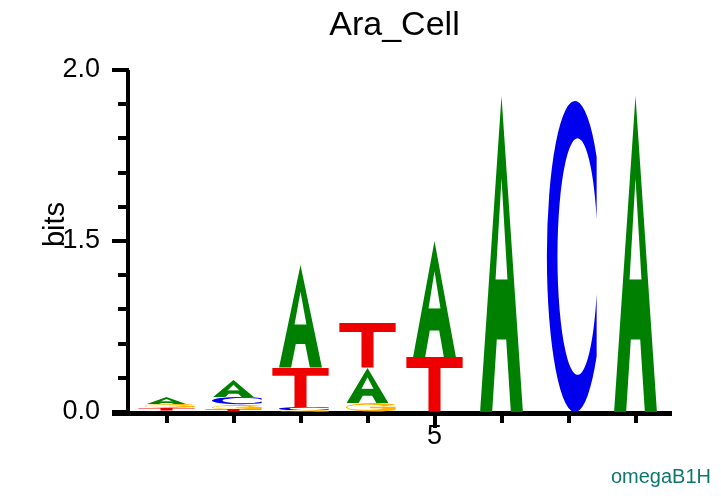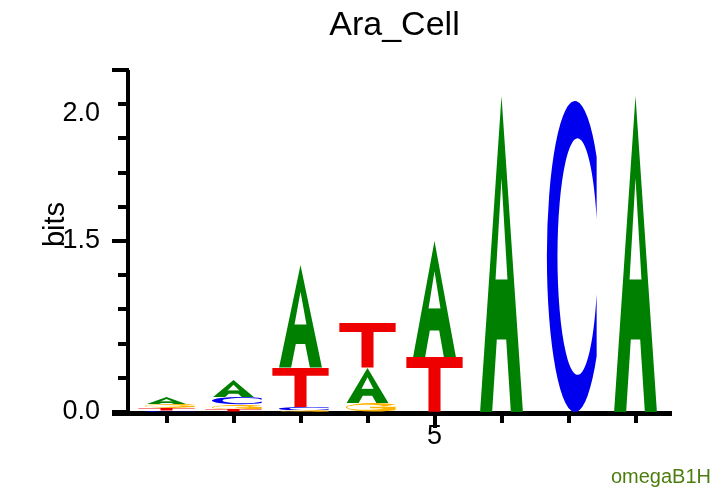--- a/index.html
+++ b/index.html
@@ -34,21 +34,21 @@
 
   .xtick{position:absolute;width:4px;background:#000;}
 
   .xnum{
     position:absolute;top:420px;width:60px;text-align:center;
     font-size:27px;color:#000;
   }
 
   .footer{
     position:absolute;right:10px;bottom:8px;
-    font-size:20px;color:#4d7c0f;
+    font-size:20px;color:#0f766e;
   }
   .glyph{position:relative;width:100%;overflow:hidden;}
   .glyph svg{position:absolute;left:0;top:0;width:100%;height:100%;display:block;}
   #plot{position:absolute;left:133px;top:70px;width:536px;height:342px;}
   .col{position:absolute;bottom:0;width:67px;height:342px;}
 </style>
 </head>
 <body>
 
 <div id="logo-root">
@@ -59,21 +59,21 @@
 
   <div class="axis-v"></div>
   <div class="axis-h"></div>
 
   <div id="y-ticks">
       <div class="tick-major" style="left: 112px; top: 410px;"></div>
       <div class="ytick-label" style="left: 40px; top: 397px;">0.0</div>
       <div class="tick-major" style="left: 112px; top: 239px;"></div>
       <div class="ytick-label" style="left: 40px; top: 226px;">1.5</div>
       <div class="tick-major" style="left: 112px; top: 68px;"></div>
-      <div class="ytick-label" style="left: 40px; top: 55px; margin-top: 44px;">2.0</div>
+      <div class="ytick-label" style="left: 40px; top: 55px;">2.0</div>
       <div class="tick-minor" style="left: 118px; top: 375.8px;"></div>
       <div class="tick-minor" style="left: 118px; top: 341.6px;"></div>
       <div class="tick-minor" style="left: 118px; top: 307.4px;"></div>
       <div class="tick-minor" style="left: 118px; top: 273.2px;"></div>
       <div class="tick-minor" style="left: 118px; top: 204.8px;"></div>
       <div class="tick-minor" style="left: 118px; top: 170.6px;"></div>
       <div class="tick-minor" style="left: 118px; top: 136.4px;"></div>
       <div class="tick-minor" style="left: 118px; top: 102.2px;"></div>
       <div class="tick-minor" style="left: 118px; top: 68px;"></div>
     </div>

